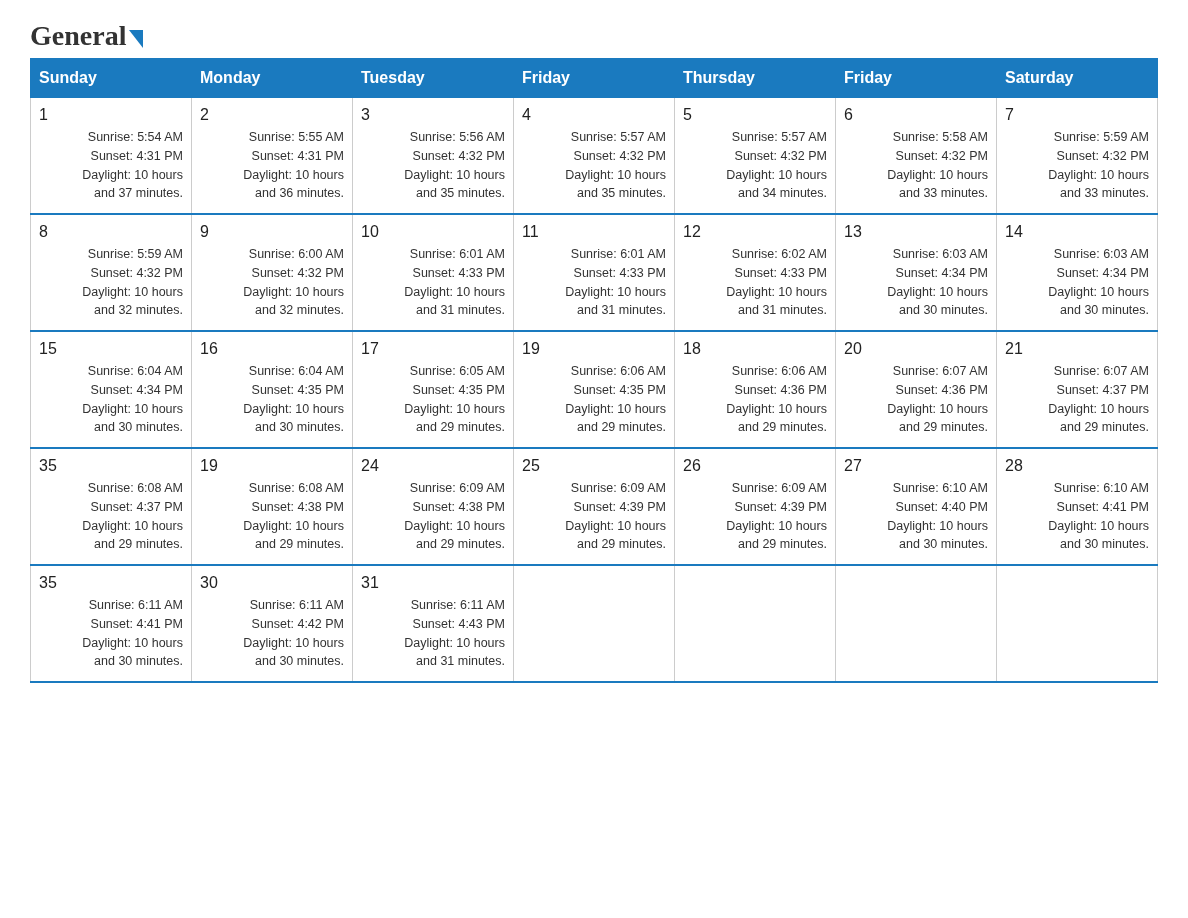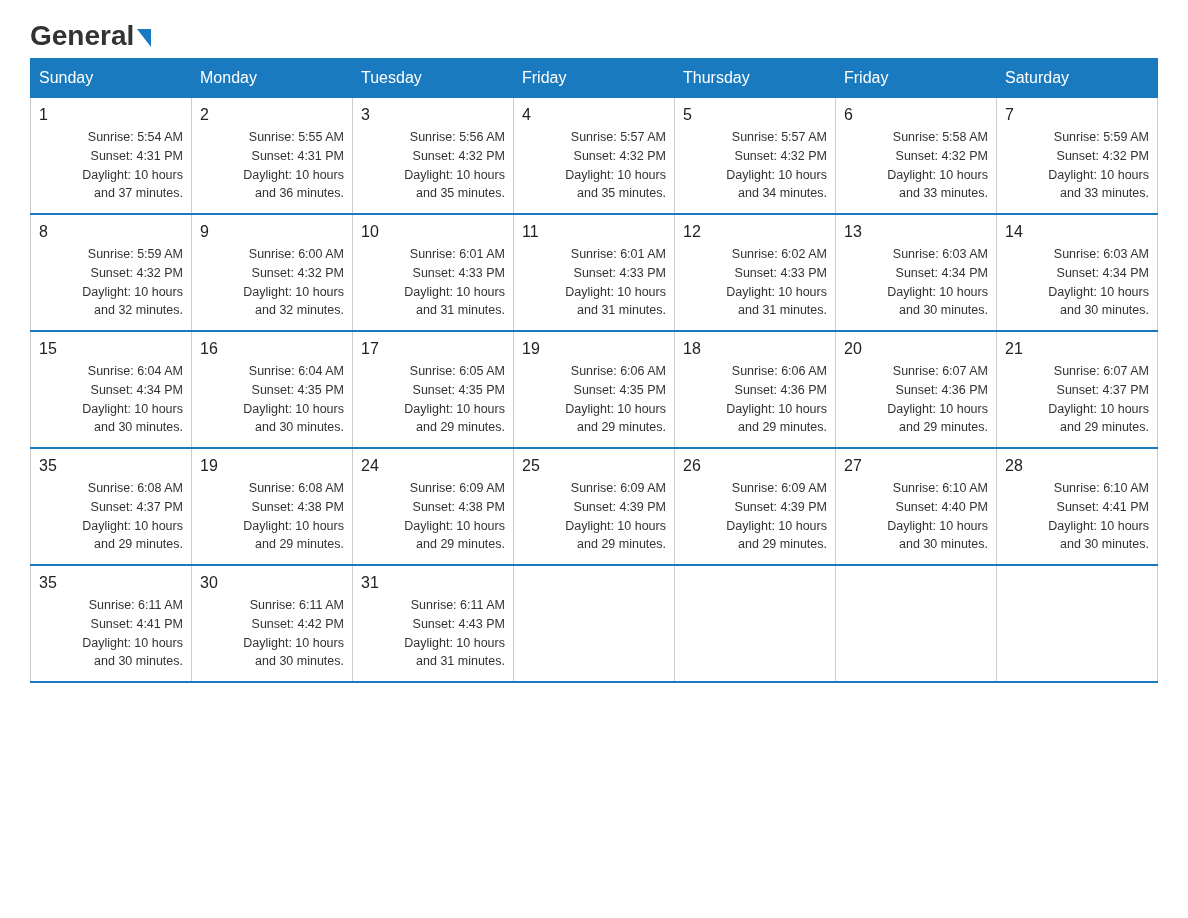--- a/index.html
+++ b/index.html
@@ -13,20 +13,21 @@
     .header {
       display: flex;
       justify-content: space-between;
       align-items: flex-start;
       margin-bottom: 10px;
     }
     .logo {
       display: flex;
       flex-direction: column;
       align-items: center;
+      font-family: Liberation Serif, serif;
     }
     .logo-text {
       font-size: 28px;
       font-weight: bold;
       color: #333;
     }
     .logo-line2 {
       font-size: 20px;
       font-weight: bold;
       color: #1a7abf;
@@ -48,21 +49,21 @@
     }
     table {
       width: 100%;
       border-collapse: collapse;
       margin-top: 10px;
     }
     thead tr th {
       background-color: #1a7abf;
       color: #fff;
       font-size: 16px;
-      font-weight: normal;
+      font-weight: bold;
       padding: 10px 8px;
       text-align: left;
       border: 1px solid #1a7abf;
     }
     tbody tr td {
       vertical-align: top;
       padding: 8px 8px 10px 8px;
       border: 1px solid #ccc;
       font-size: 13px;
       color: #333;

